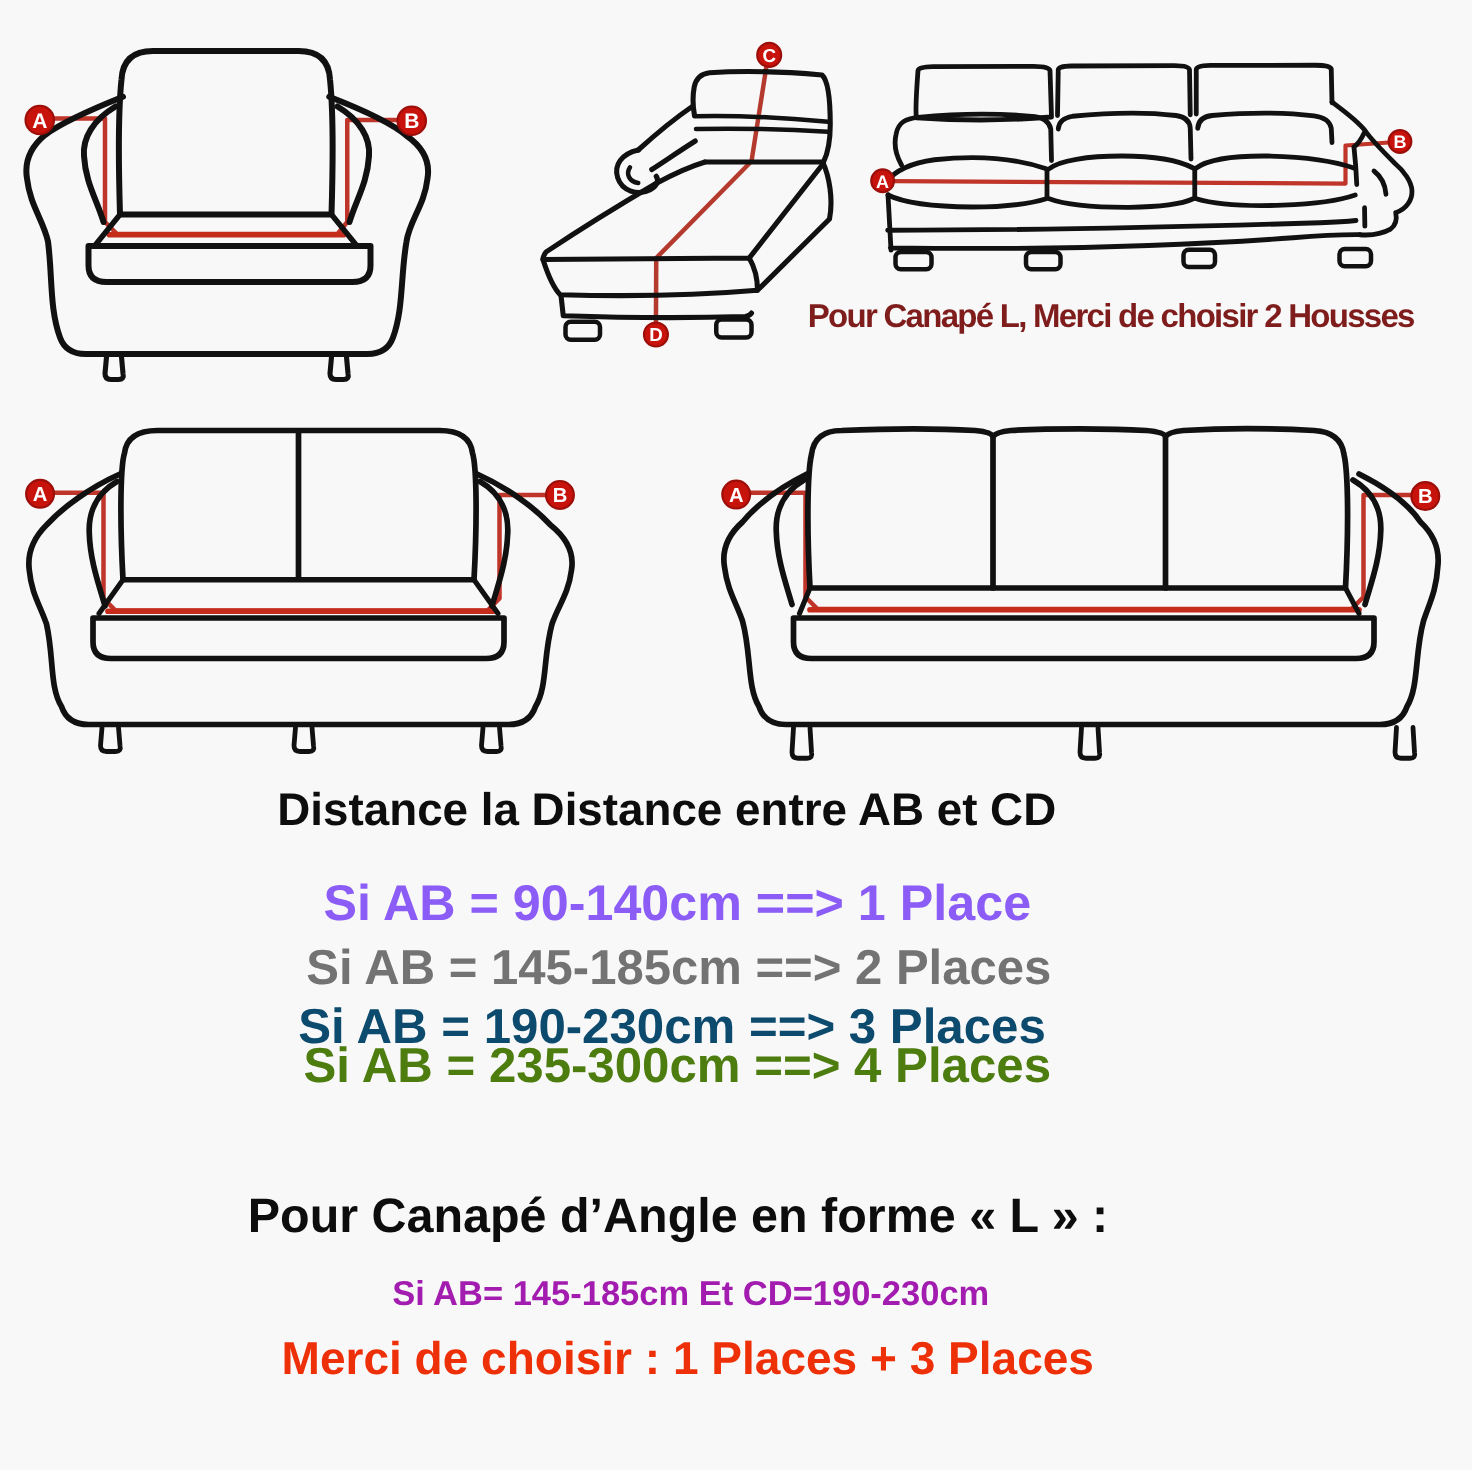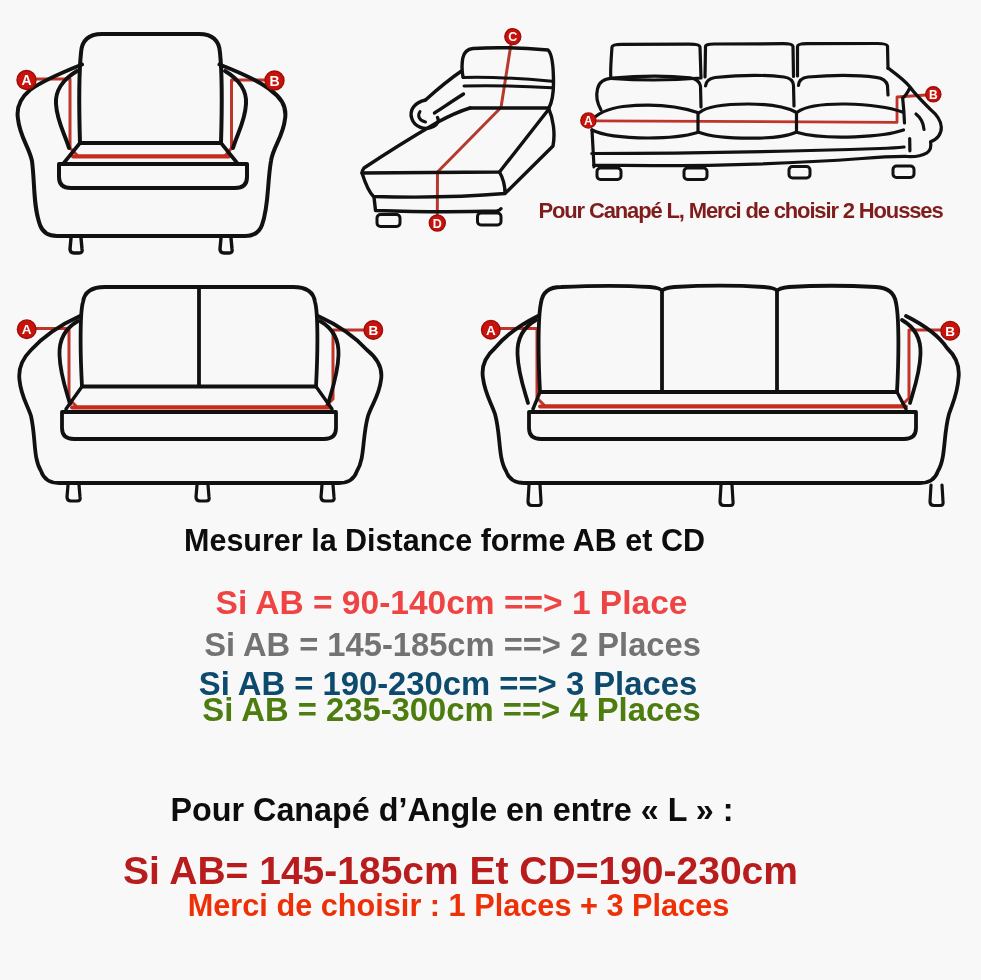--- a/index.html
+++ b/index.html
@@ -192,27 +192,27 @@
   <path d="M 931,485 L 930,501.5 Q 930,505.5 934,505.5 L 940,505.5 Q 944,505.5 943,501.5 L 942,485" stroke="#111" stroke-width="3.2"></path>
 
   <circle cx="490.8" cy="329.7" r="9.3" fill="#c8120c" stroke="#9b0e09" stroke-width="1.4"></circle>
   <text x="490.8" y="334.5" fill="#fff" font-size="13.5" font-weight="bold" text-anchor="middle">A</text>
 
   <circle cx="950.2" cy="330.7" r="9.3" fill="#c8120c" stroke="#9b0e09" stroke-width="1.4"></circle>
   <text x="950.2" y="335.5" fill="#fff" font-size="13.5" font-weight="bold" text-anchor="middle">B</text>
 </g>
 </svg>
 
-<div class="t" style="left:444.5px;top:525px;font-size:30.5px;color:#0d0d0d">Mesurer la Distance forme AB et CD</div>
-
-<div class="t" style="left:451.5px;top:585.5px;font-size:33.5px;color:#ef4444">Si AB = 90-140cm ==&gt; 1 Place</div>
+<div class="t" style="left:444.5px;top:525px;font-size:30.5px;color:#0d0d0d">Distance la Distance entre AB et CD</div>
+
+<div class="t" style="left:451.5px;top:585.5px;font-size:33.5px;color:#8b5cf6">Si AB = 90-140cm ==&gt; 1 Place</div>
 
 <div class="t" style="left:452.5px;top:629px;font-size:32.7px;color:#737373">Si AB = 145-185cm ==&gt; 2 Places</div>
 
 <div class="t" style="left:448px;top:667.5px;font-size:32.8px;color:#0c4a6e">Si AB = 190-230cm ==&gt; 3 Places</div>
 
 <div class="t" style="left:451.5px;top:694px;font-size:32.8px;color:#4d7c0f">Si AB = 235-300cm ==&gt; 4 Places</div>
 
-<div class="t" style="left:452px;top:794px;font-size:32.3px;color:#0d0d0d">Pour Canapé d’Angle en entre « L » :</div>
-
-<div class="t" style="left:460.5px;top:850.5px;font-size:39px;color:#b91c1c">Si AB= 145-185cm Et CD=190-230cm</div>
+<div class="t" style="left:452px;top:794px;font-size:32.3px;color:#0d0d0d">Pour Canapé d’Angle en forme « L » :</div>
+
+<div class="t" style="left:460.5px;top:850.5px;font-size:23px;color:#a21caf">Si AB= 145-185cm Et CD=190-230cm</div>
 
 <div class="t" style="left:458.5px;top:891px;font-size:30.7px;color:#ee3008">Merci de choisir : 1 Places + 3 Places</div>
 
 </body></html>

